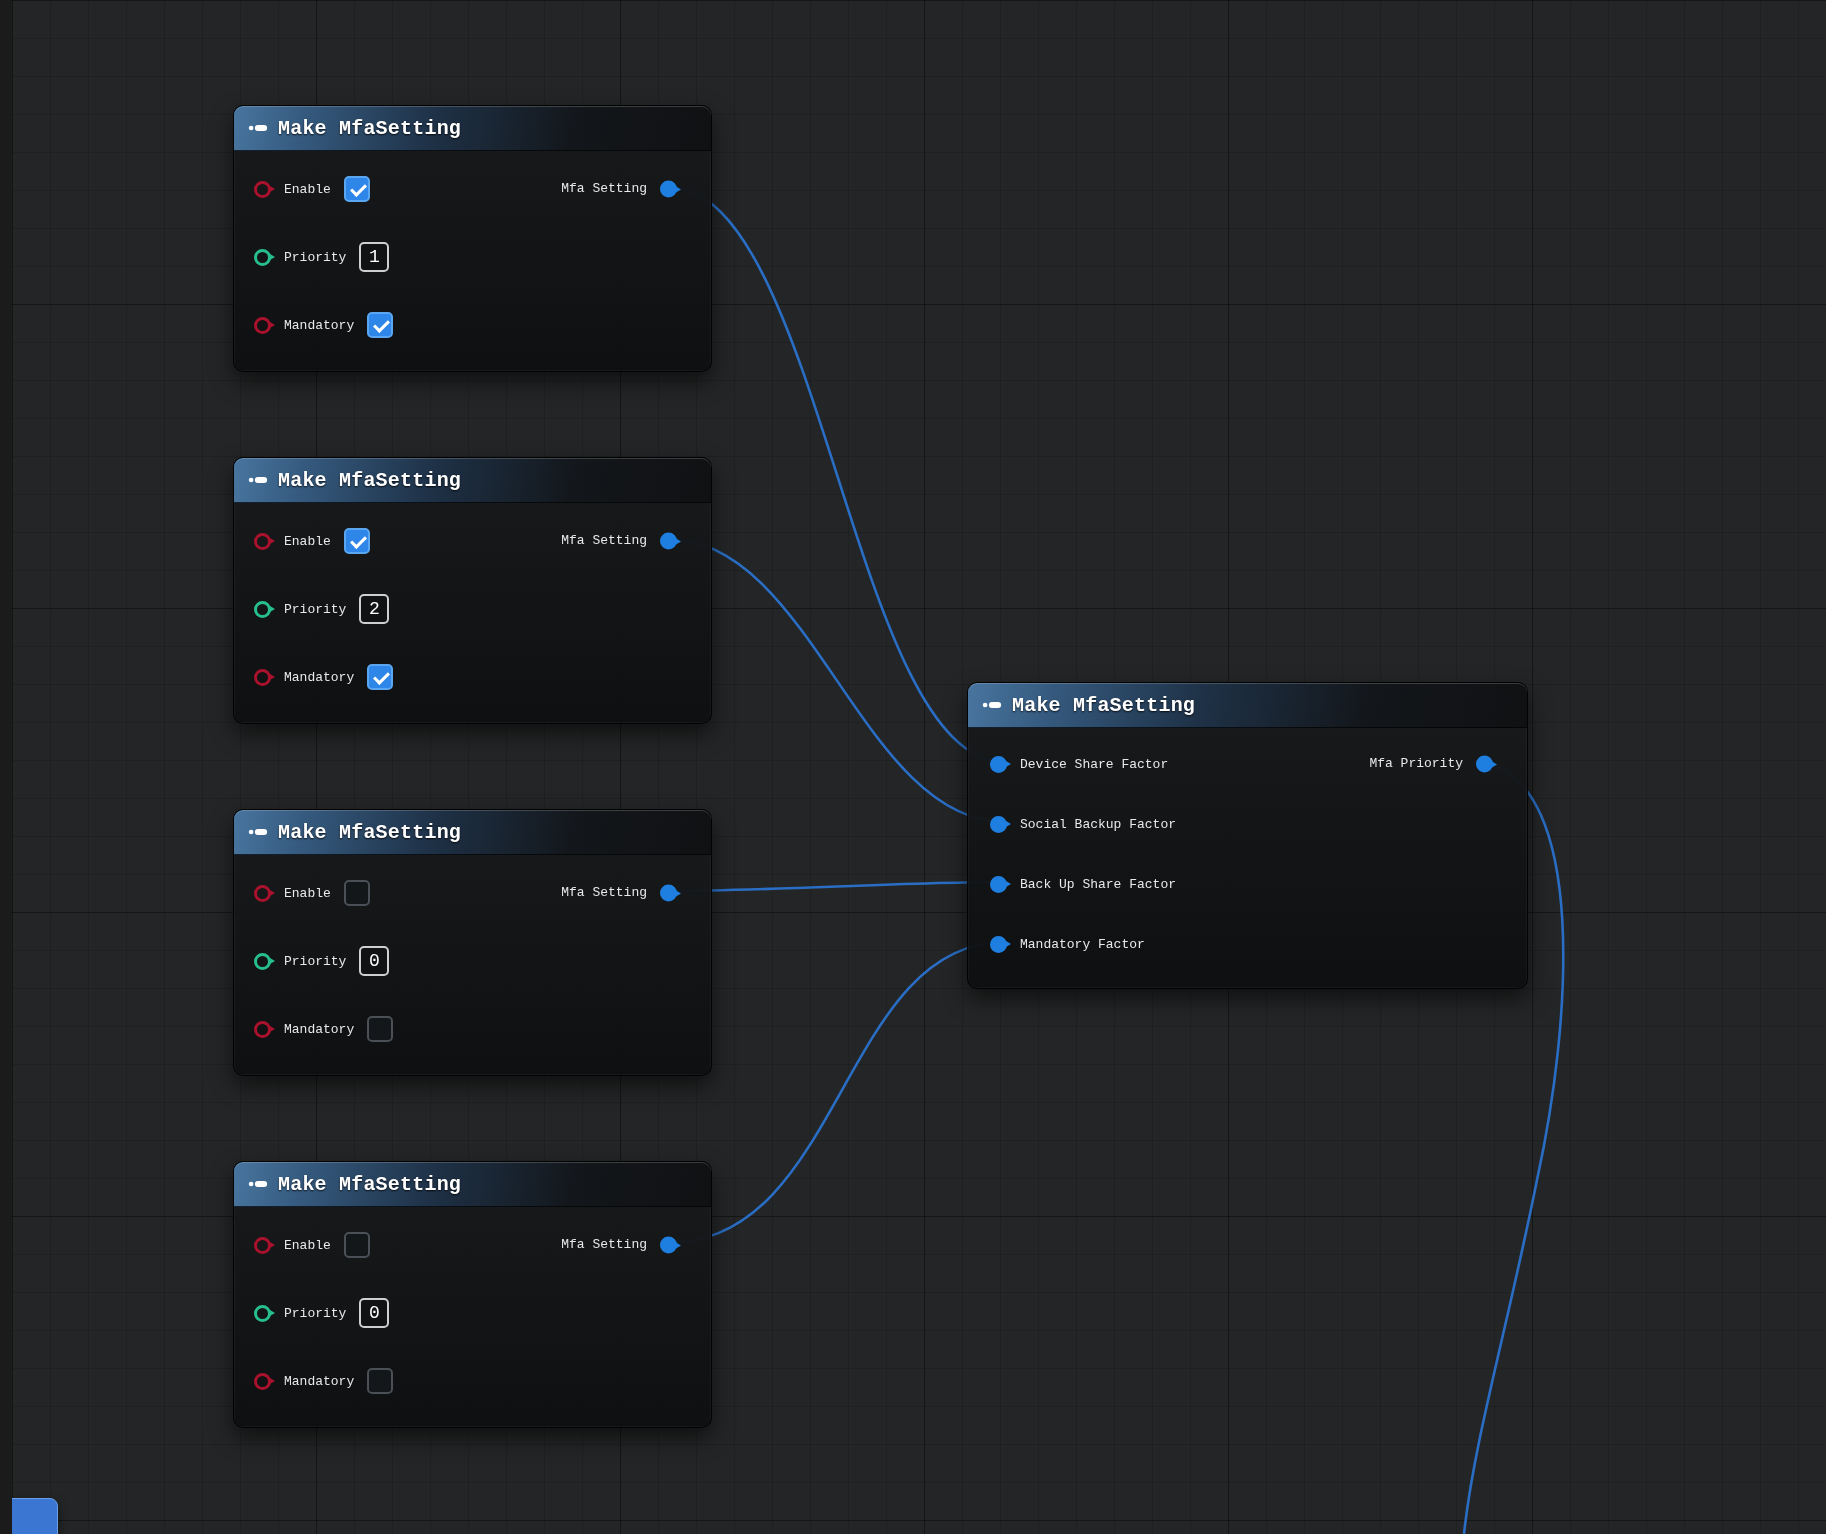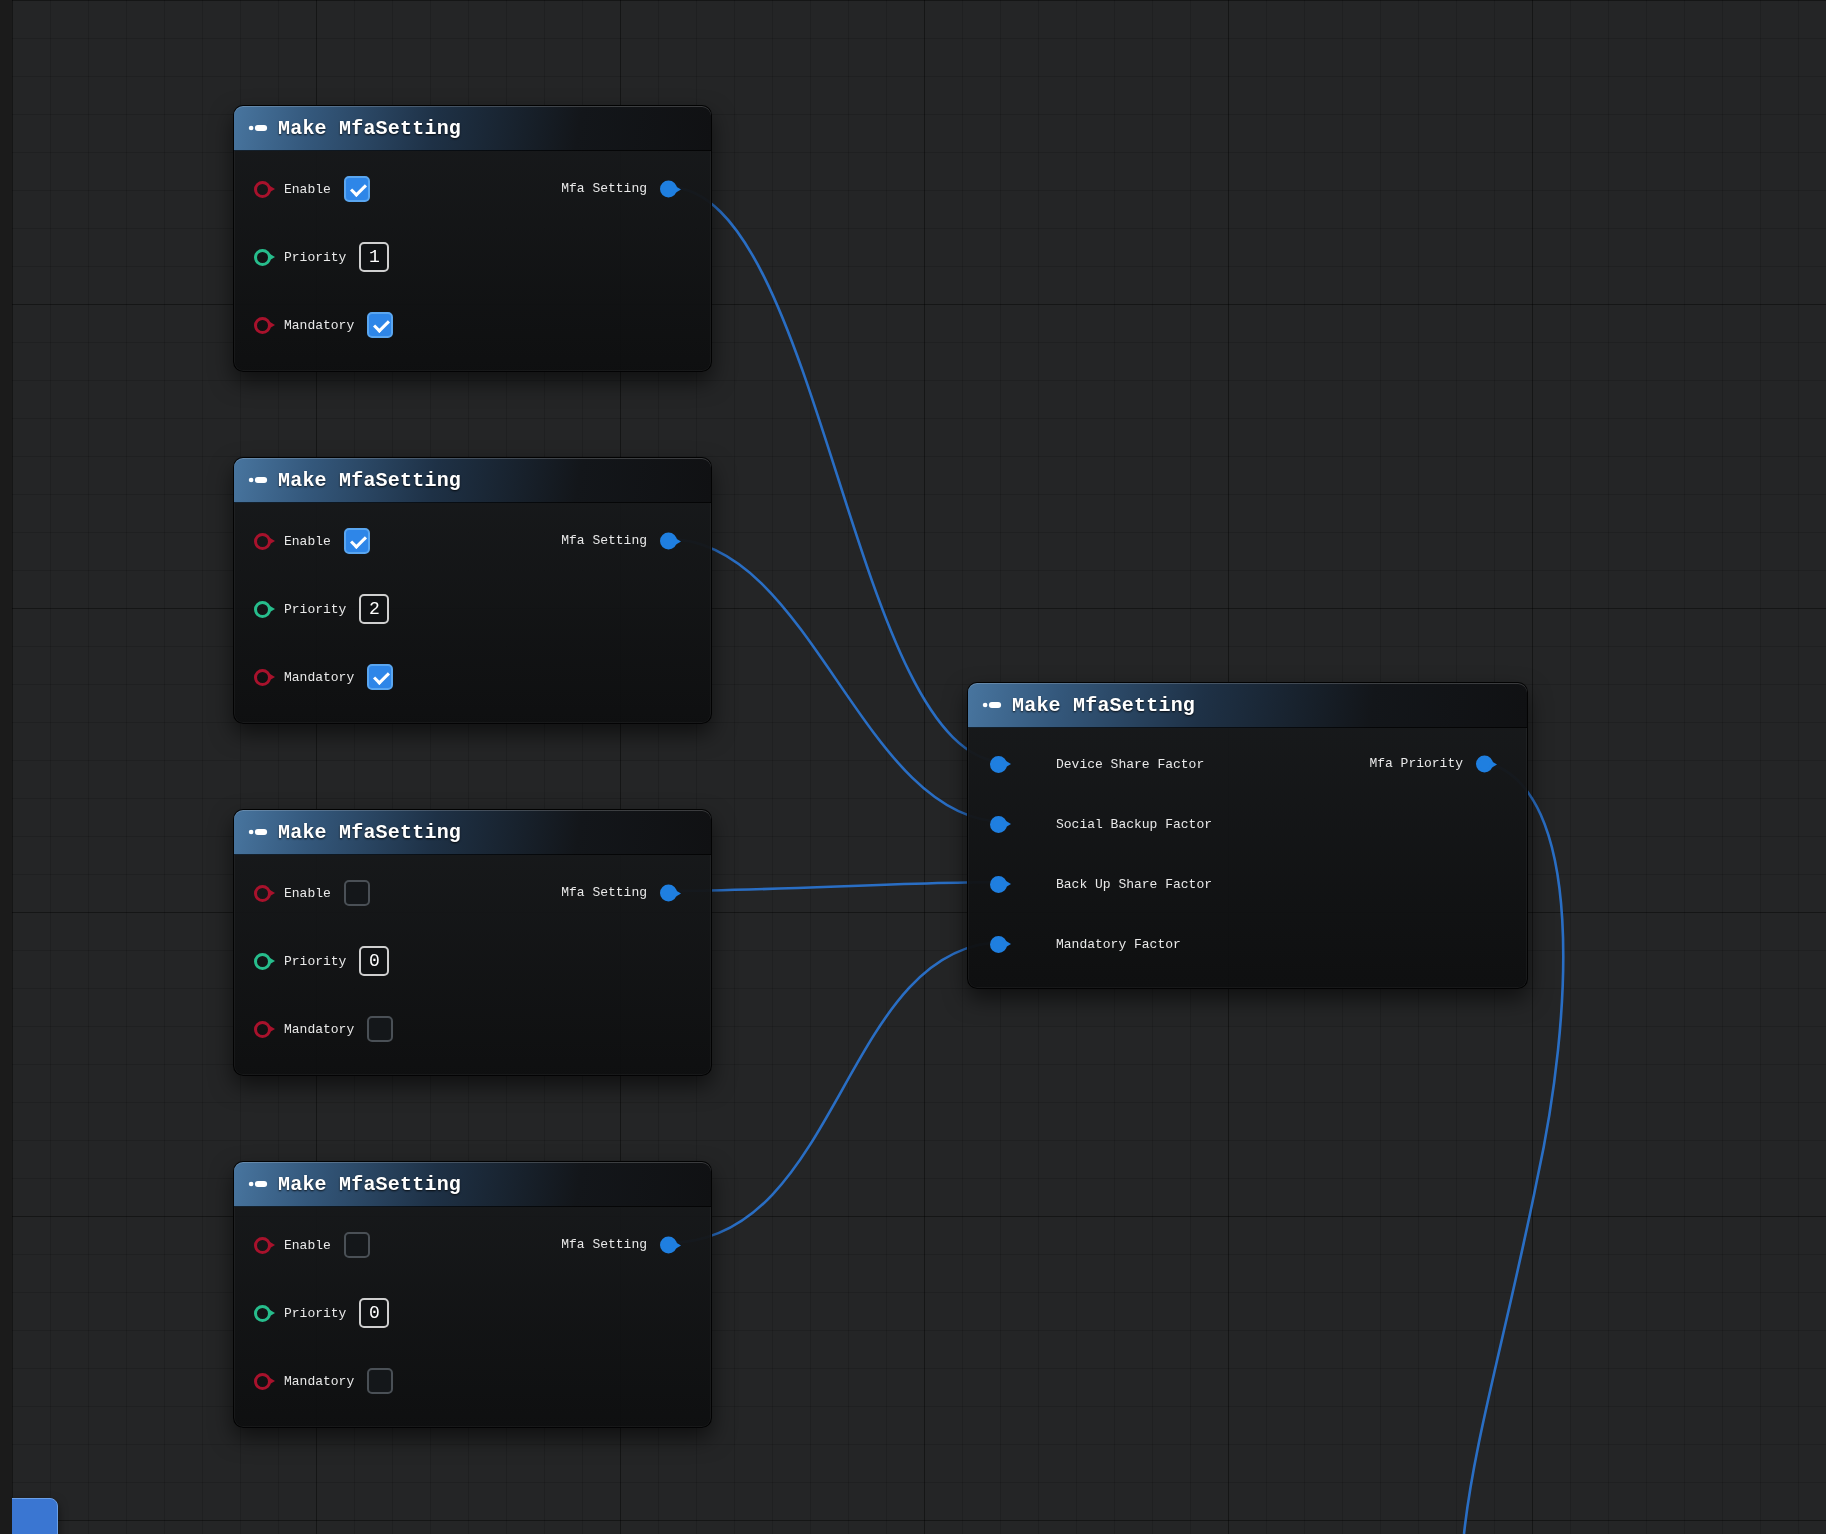--- a/index.html
+++ b/index.html
@@ -40,21 +40,21 @@
   .ntitle{
     color:#fff;font-size:20px;font-weight:700;letter-spacing:.2px;
     text-shadow:0 1px 2px rgba(0,0,0,.8);white-space:nowrap;
   }
   .nicon{display:inline-flex;align-items:center;}
   .nicon svg{display:block;}
 
   .body{padding:4px 0 12px 0;}
   .settings .body{padding:6px 0 14px 0;}
   .row{height:68px;display:flex;align-items:center;padding-left:20px;position:relative;}
-  .settings .row{height:60px;padding-left:22px;gap:36px;}
+  .settings .row{height:60px;padding-left:22px;}
 
   .plabel{color:#e9e9e9;font-size:13px;margin-left:13px;white-space:nowrap;}
   .plabel.out{margin-left:0;margin-right:13px;}
 
   .pin{
     box-sizing:border-box;flex:0 0 auto;
     width:17px;height:17px;border-radius:50%;
     border:3.5px solid currentColor;background:transparent;
     position:relative;display:inline-block;
   }

